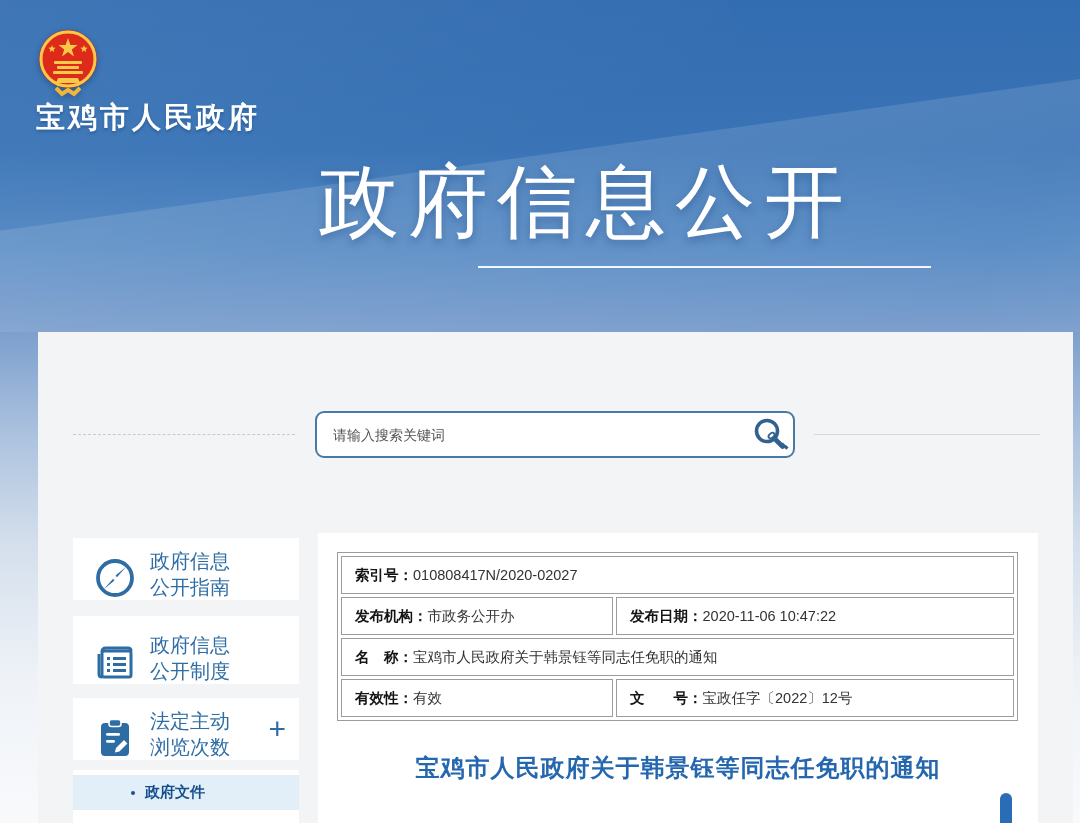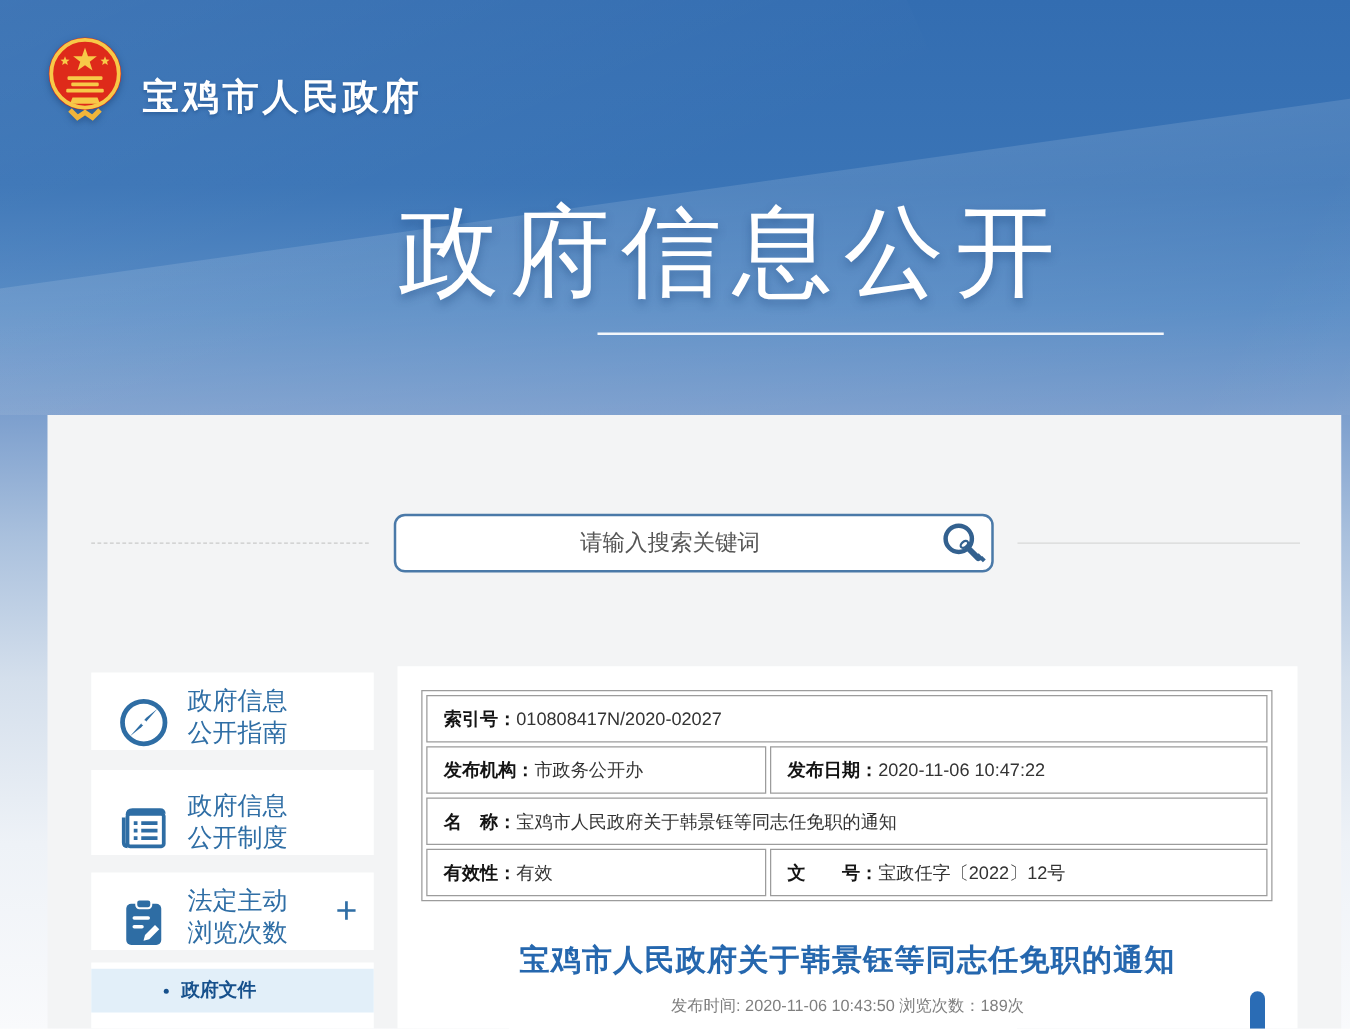--- a/index.html
+++ b/index.html
@@ -12,42 +12,42 @@
   }
   
   .banner { position:absolute; left:0; top:0; width:1080px; height:332px; overflow:hidden; }
   .sw { position:absolute; }
   .sw1 { left:-260px; top:150px; width:1700px; height:420px; transform:rotate(-8deg);
          background:linear-gradient(180deg, rgba(255,255,255,0.12), rgba(255,255,255,0) 55%); }
   .sw2 { right:-420px; top:-260px; width:1000px; height:620px; transform:rotate(32deg);
          background:linear-gradient(90deg, rgba(255,255,255,0) 60%, rgba(255,255,255,0.10)); }
   .sw3 { left:-120px; top:-180px; width:820px; height:420px; transform:rotate(-24deg);
          background:linear-gradient(180deg, rgba(255,255,255,0.07), rgba(255,255,255,0)); }
-  .site-header { position:absolute; left:36px; top:28px; display:flex; align-items:flex-end; }
+  .site-header { position:absolute; left:36px; top:28px; display:flex; align-items:flex-start;flex-direction:column; }
   .emblem { width:64px; height:70px; margin-right:14px; filter:drop-shadow(0 2px 3px rgba(0,30,70,.35)); }
   .site-name { color:#ffffff; font-size:29px; font-weight:bold; letter-spacing:3px;
                text-shadow:0 2px 3px rgba(10,50,100,.35); }
   .banner-title { position:absolute; left:106px; top:150px; width:960px; height:104px;
                   line-height:104px; text-align:center; color:#ffffff; font-size:80px;
                   font-weight:400; letter-spacing:9px;
                   text-shadow:0 4px 8px rgba(15,55,110,.35); }
   .banner-underline { position:absolute; left:478px; top:266px; width:453px; height:2px;
                       background:rgba(255,255,255,.92); }
   
   .panel { position:absolute; left:38px; top:332px; width:1035px; height:491px; background:#f3f4f5; }
   
   .hline { position:absolute; top:434px; height:0; border-top:1px dashed #c9c9c9; }
   .hline.left  { left:73px;  width:222px; }
   .hline.right { left:814px; width:226px; border-top-style:solid; border-top-color:#d8d8d8; }
   .search-box { position:absolute; left:315px; top:411px; width:480px; height:47px;
                 background:#ffffff; border:2px solid #4a79a8; border-radius:9px;
                 display:flex; align-items:center; }
   .search-box input { flex:1; height:100%; border:none; outline:none; background:transparent;
-                      padding:0 8px 0 16px; font-size:18px; color:#0f766e;
-                      font-family:"Liberation Sans","DejaVu Sans",sans-serif;text-align:center; }
+                      padding:0 8px 0 16px; font-size:14px; color:#0f766e;
+                      font-family:"Liberation Sans","DejaVu Sans",sans-serif; }
   .search-box input::placeholder { color:#555; }
   .search-icon { width:46px; height:42px; display:flex; align-items:center; justify-content:center;
                  cursor:pointer; }
   
   .side-card { position:absolute; left:73px; width:226px; background:#ffffff;
                display:flex; align-items:flex-end; cursor:pointer; }
   .side-card .ic { width:44px; height:44px; margin-left:20px; flex:0 0 44px; }
   .side-card .txt { margin-left:13px; font-size:20px; line-height:26px; color:#2f6ea5; }
   .side-card .plus { position:absolute; right:13px; top:50%; transform:translateY(-50%);
                      font-size:30px; font-weight:300; color:#2f6ea5; }
@@ -202,18 +202,17 @@
         <td>
           <span class="lbl">文　　号：</span><span class="val">宝政任字〔2022〕12号</span>
         </td>
       </tr>
     </tbody>
       </table>
   </div>
 
   <div class="content-wrap">
     <div class="article-title" style="position:static;margin-top:219px;">宝鸡市人民政府关于韩景钰等同志任免职的通知</div>
-    <div class="article-meta" style="position:static;margin-top:12px;">发布时间: 2020-11-06 10:43:50 浏览次数：189次</div>
   </div>
 
   <div class="blue-bar"></div>
 
 </div>
 
 </body></html>

